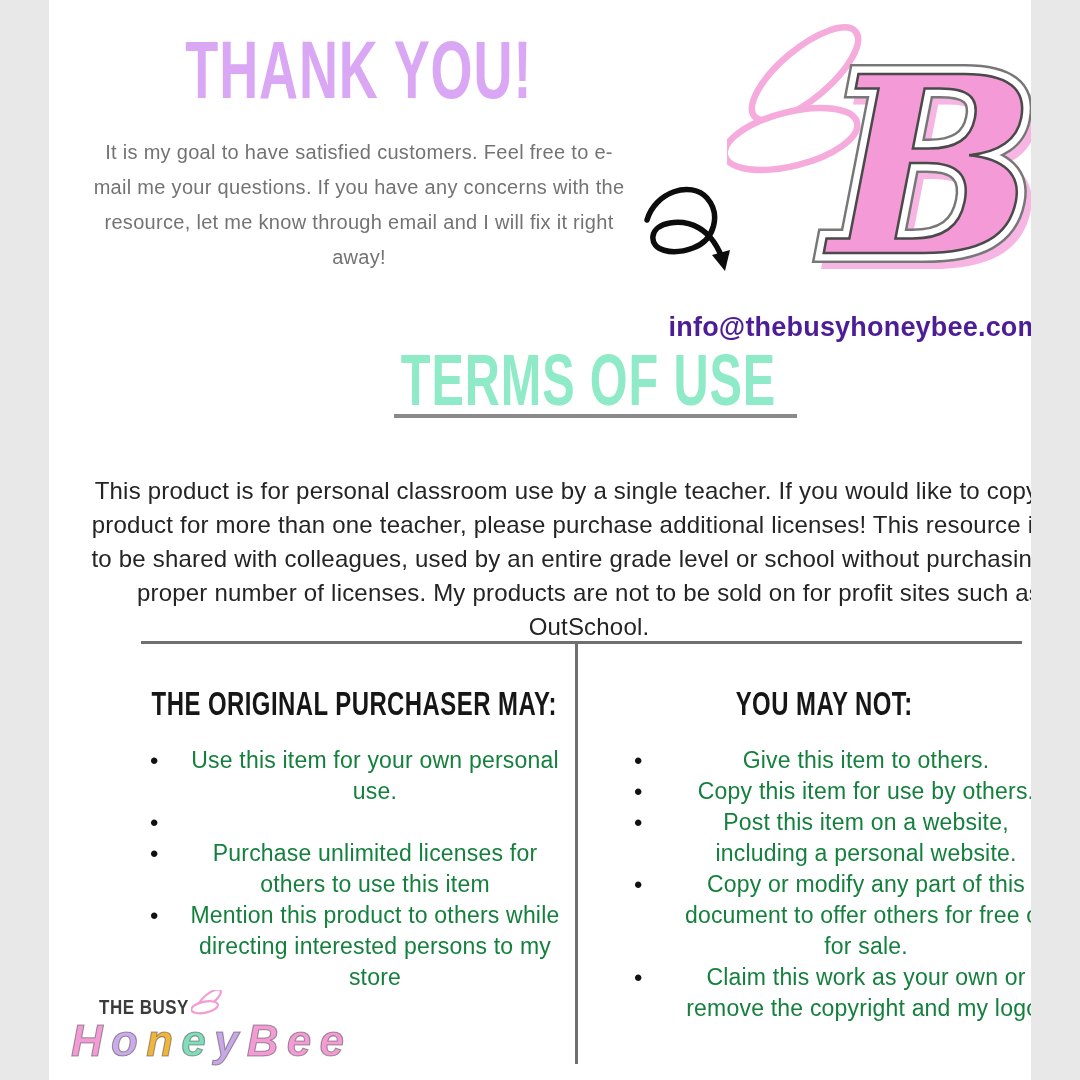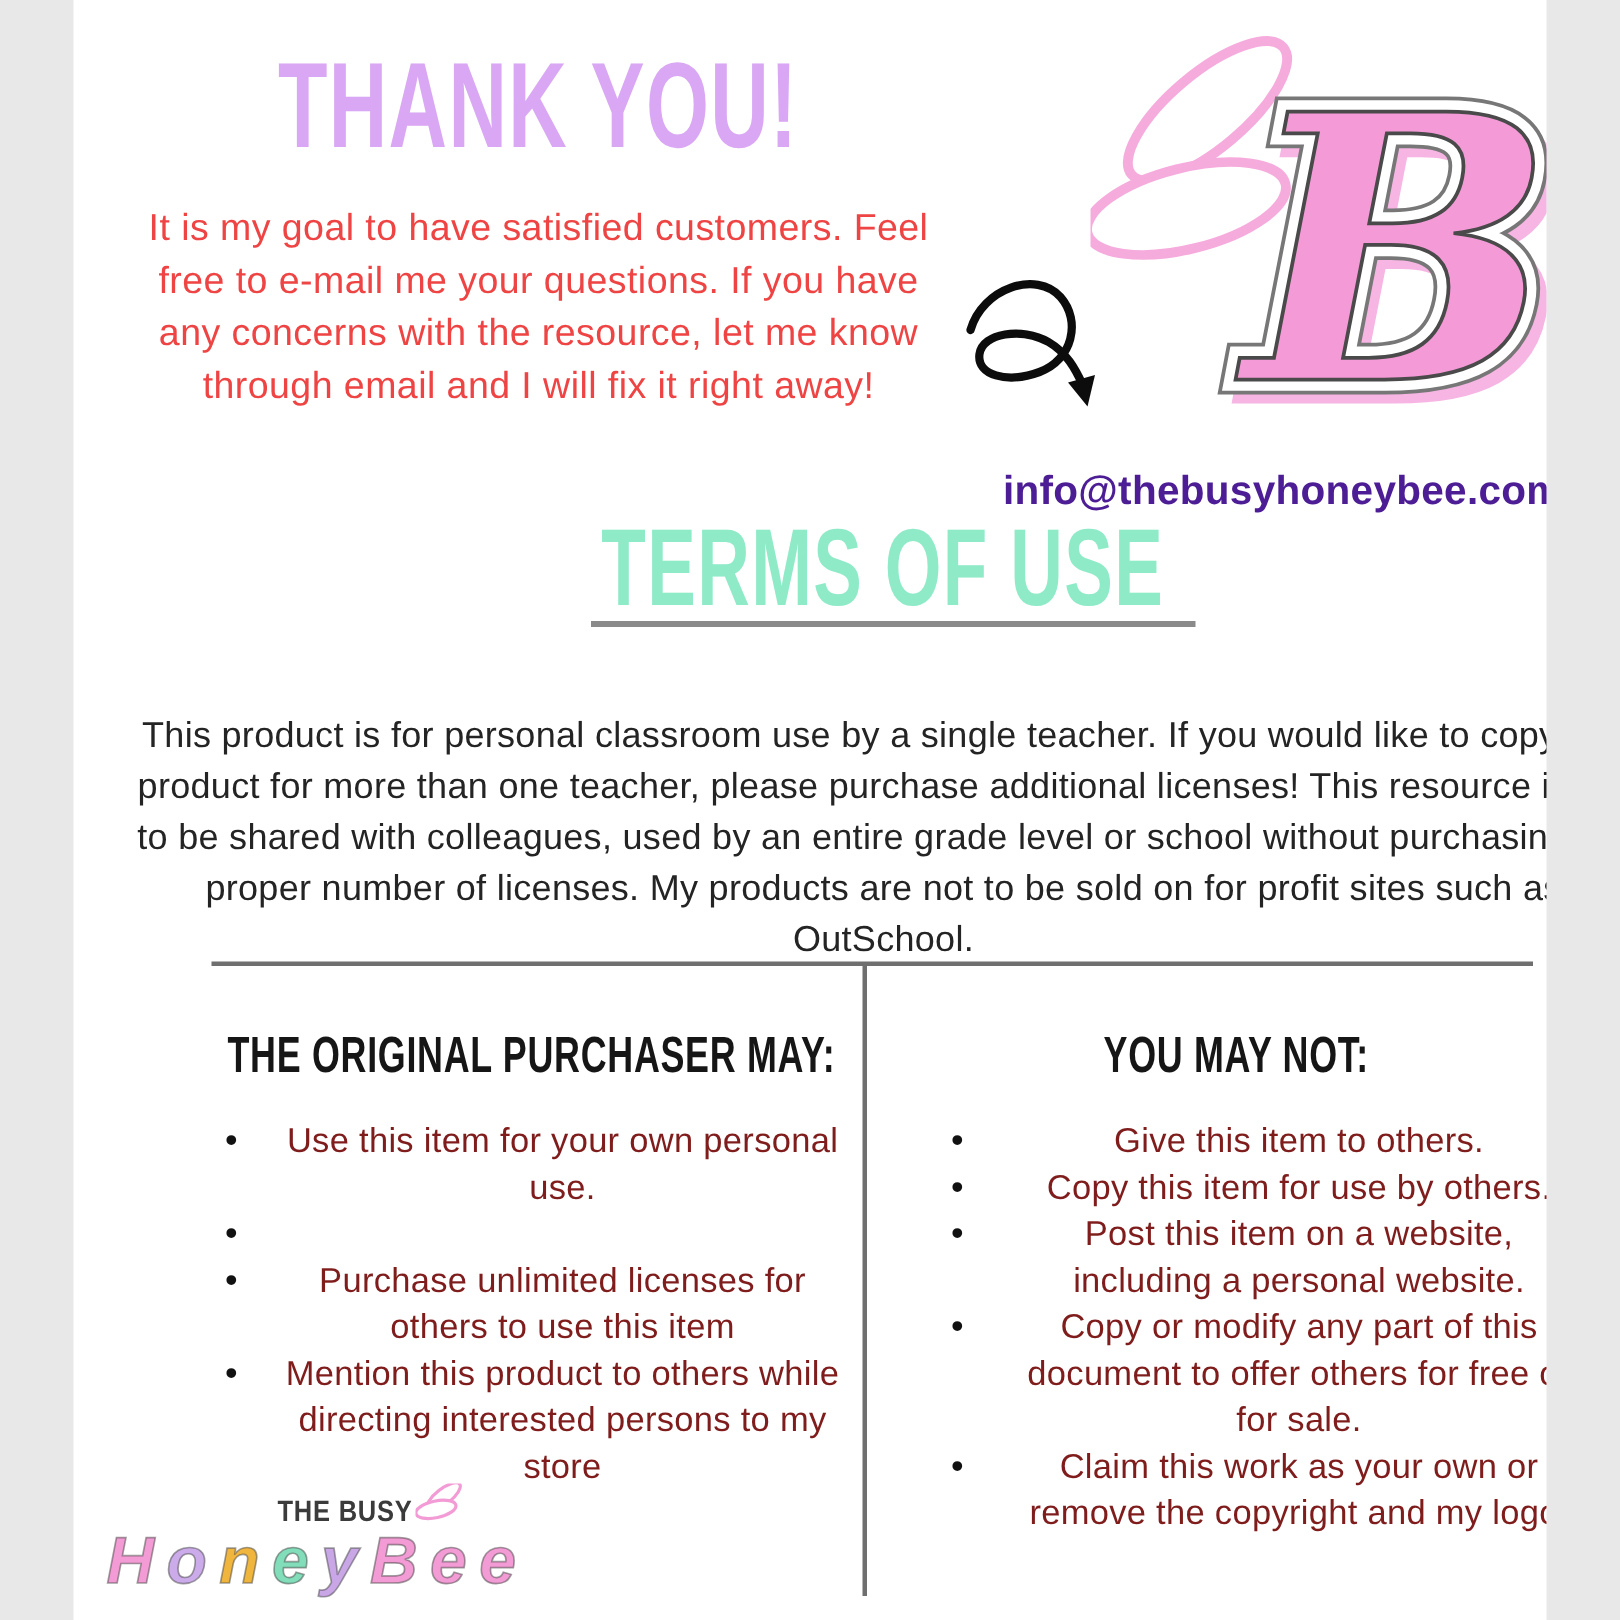--- a/index.html
+++ b/index.html
@@ -10,22 +10,22 @@
   }
   .blockcaps {
     font-family:"Liberation Sans", sans-serif; font-weight:bold;
     display:inline-block; transform:scale(0.9,1.35); transform-origin:center;
     letter-spacing:1px; white-space:nowrap;
   }
   
   .thank-block { position:absolute; left:25px; top:22px; width:570px; text-align:center; }
   .thank-title { font-size:60px; color:#d9a7f3; margin:14px 0 0 0; }
   .thank-body {
-    margin:30px auto 0 auto; width:545px; font-size:25px; line-height:35px;
-    color:#ef4444; letter-spacing:0.3px;
+    margin:30px auto 0 auto; width:545px; font-size:20px; line-height:35px;
+    color:#737373; letter-spacing:0.3px;
   }
   
   .arrow-wrap { position:absolute; left:592px; top:178px; width:100px; height:100px; }
   
   .blogo-wrap { position:absolute; left:678px; top:6px; width:315px; height:300px; }
   .blogo-text { font-family:"DejaVu Serif", serif; font-weight:bold; font-style:italic; }
   
   .email {
     position:absolute; left:606px; top:312px; width:440px; text-align:center;
     font-size:27px; font-weight:bold; color:#4c1d95; letter-spacing:0.2px;
@@ -44,24 +44,24 @@
   
   .col { position:absolute; top:660px; }
   .col-left  { left:85px;  width:430px; }
   .col-right { left:545px; width:460px; }
   .col-heading { width:100%; text-align:center; font-size:26px; color:#161616;margin-top:28px; }
   .col-heading .blockcaps { transform:scale(0.92,1.3); letter-spacing:0.5px; }
   .tou-list { margin-top:26px; }
   .tou-item { display:flex; align-items:flex-start; }
   .tou-bullet { width:36px; padding-left:16px; font-size:24px; line-height:31px; color:#111; flex:none; }
   .col-right .tou-bullet { padding-left:40px; width:44px; }
-  .tou-text { flex:1; text-align:center; font-size:23px; line-height:31px; color:#7f1d1d; letter-spacing:0.2px; }
+  .tou-text { flex:1; text-align:center; font-size:23px; line-height:31px; color:#15803d; letter-spacing:0.2px; }
   
   .footer-logo { position:absolute; left:22px; top:1000px; width:240px; }
-  .footer-top { margin-left:51px; display:flex; align-items:flex-end; height:20px;justify-content:flex-end; }
+  .footer-top { margin-left:28px; display:flex; align-items:flex-end; height:20px; }
   .footer-top-text {
     font-weight:bold; font-size:17px; color:#3b3b3b; letter-spacing:0.5px;
     display:inline-block; transform:scaleY(1.15); transform-origin:bottom left;
   }
   .footer-word {
     margin-top:-4px; font-weight:bold; font-style:italic; font-size:44px;
     letter-spacing:-2px; -webkit-text-stroke:1.1px rgba(70,70,70,0.5);
     white-space:nowrap;
   }
 </style>

